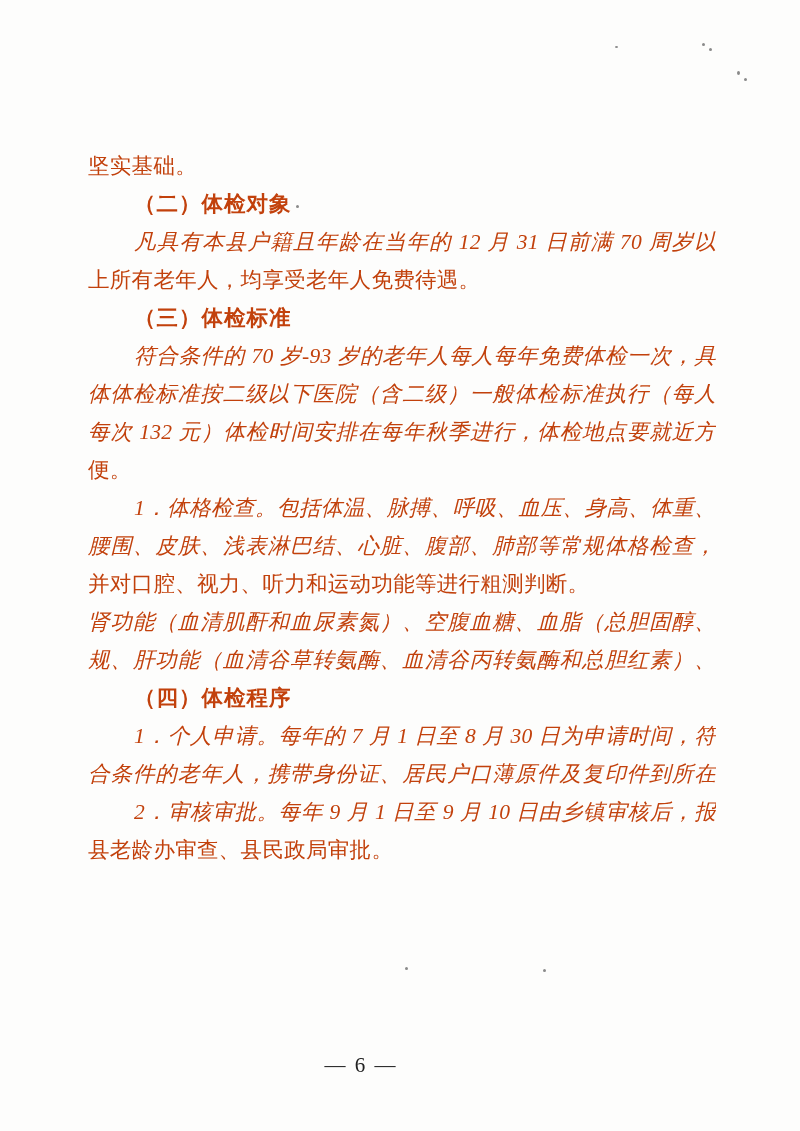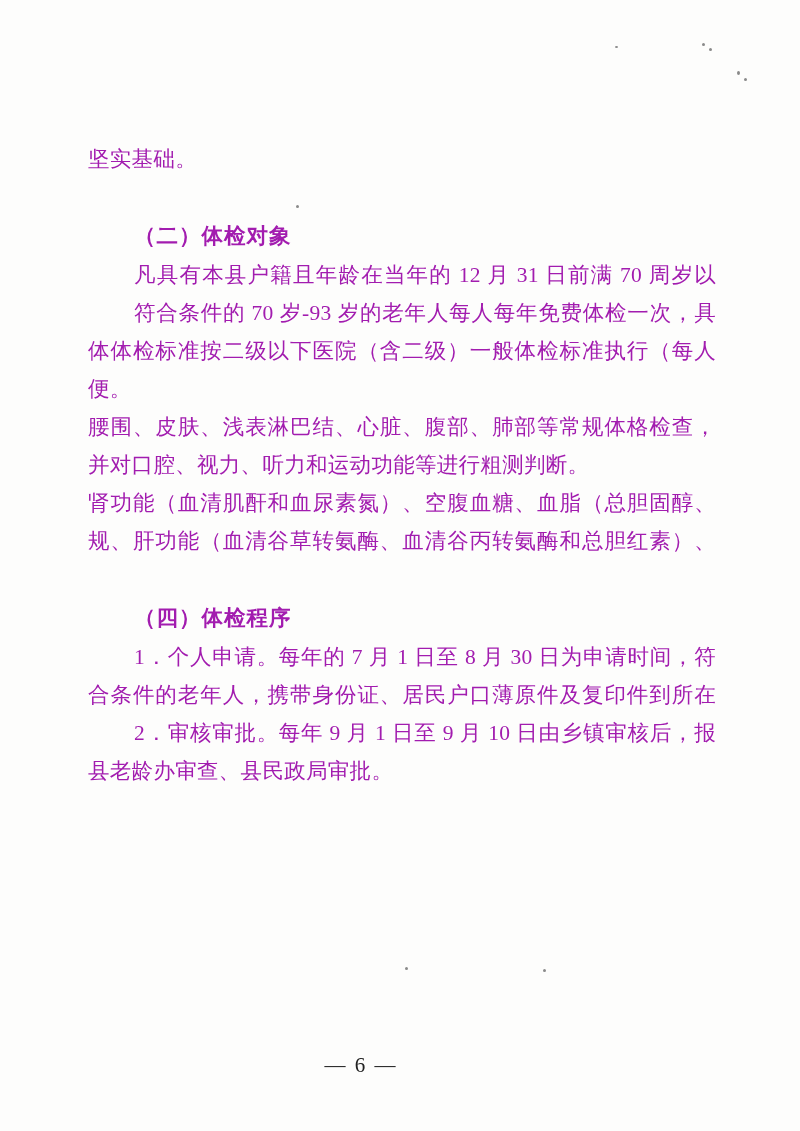--- a/index.html
+++ b/index.html
@@ -15,43 +15,43 @@
     overflow: hidden;
   }
   .sheet {
     position: absolute;
     inset: 0;
     background: #fdfdfc;
   }
   .content {
     position: absolute;
     left: 88px;
-    top: 140px;
+    top: 147px;
     width: 628px;
-    color: #a21caf;
+    color: #c2410c;
   }
   .line {
     font-size: 21.5px;
     line-height: 38px;
     height: 38px;
     overflow: hidden;
     text-align: justify;
     letter-spacing: 0.3px;
   }
   .line.fill {
     text-align-last: justify;
+    font-style: italic;
   }
   .line.indent {
     padding-left: 46px;
   }
   .line.heading {
     font-weight: bold;
-    font-family: Liberation Mono, monospace;
+    font-family: Liberation Serif, serif;
     letter-spacing: 1px;
-    margin-top: 40px;
   }
   .footer {
     position: absolute;
     top: 1050px;
     left: 0;
     width: 722px;
     text-align: center;
     font-size: 21px;
     line-height: 30px;
     color: #222222;
@@ -65,23 +65,27 @@
 </style>
 </head>
 <body>
 
 <div class="sheet">
 
   <div class="content">
     <div class="line">坚实基础。</div>
     <div class="line heading indent">（二）体检对象</div>
     <div class="line indent fill">凡具有本县户籍且年龄在当年的 12 月 31 日前满 70 周岁以</div>
+    <div class="line">上所有老年人，均享受老年人免费待遇。</div>
+    <div class="line heading indent">（三）体检标准</div>
     <div class="line indent fill">符合条件的 70 岁-93 岁的老年人每人每年免费体检一次，具</div>
     <div class="line fill">体体检标准按二级以下医院（含二级）一般体检标准执行（每人</div>
+    <div class="line fill">每次 132 元）体检时间安排在每年秋季进行，体检地点要就近方</div>
     <div class="line">便。</div>
+    <div class="line indent fill">1．体格检查。包括体温、脉搏、呼吸、血压、身高、体重、</div>
     <div class="line fill">腰围、皮肤、浅表淋巴结、心脏、腹部、肺部等常规体格检查，</div>
     <div class="line">并对口腔、视力、听力和运动功能等进行粗测判断。</div>
     <div class="line fill">肾功能（血清肌酐和血尿素氮）、空腹血糖、血脂（总胆固醇、</div>
     <div class="line fill">规、肝功能（血清谷草转氨酶、血清谷丙转氨酶和总胆红素）、</div>
     <div class="line heading indent">（四）体检程序</div>
     <div class="line indent fill">1．个人申请。每年的 7 月 1 日至 8 月 30 日为申请时间，符</div>
     <div class="line fill">合条件的老年人，携带身份证、居民户口薄原件及复印件到所在</div>
     <div class="line indent fill">2．审核审批。每年 9 月 1 日至 9 月 10 日由乡镇审核后，报</div>
     <div class="line">县老龄办审查、县民政局审批。</div>
   </div>

